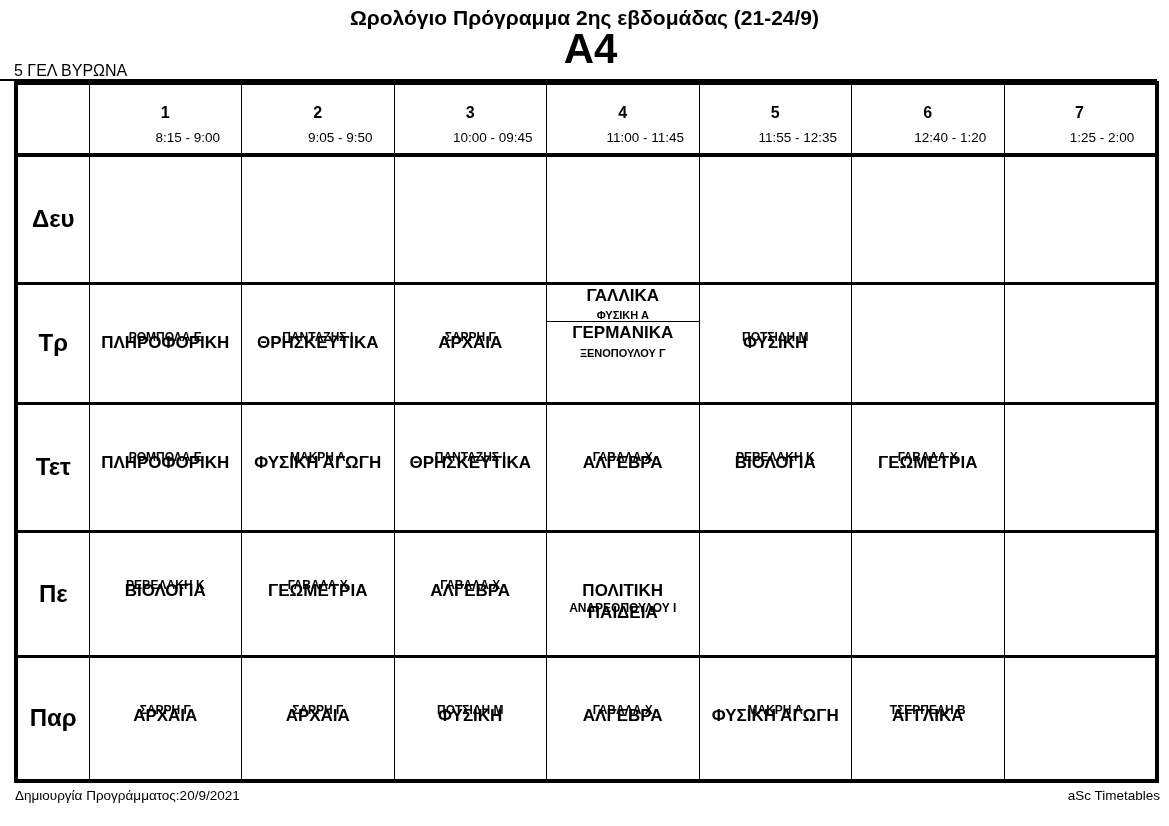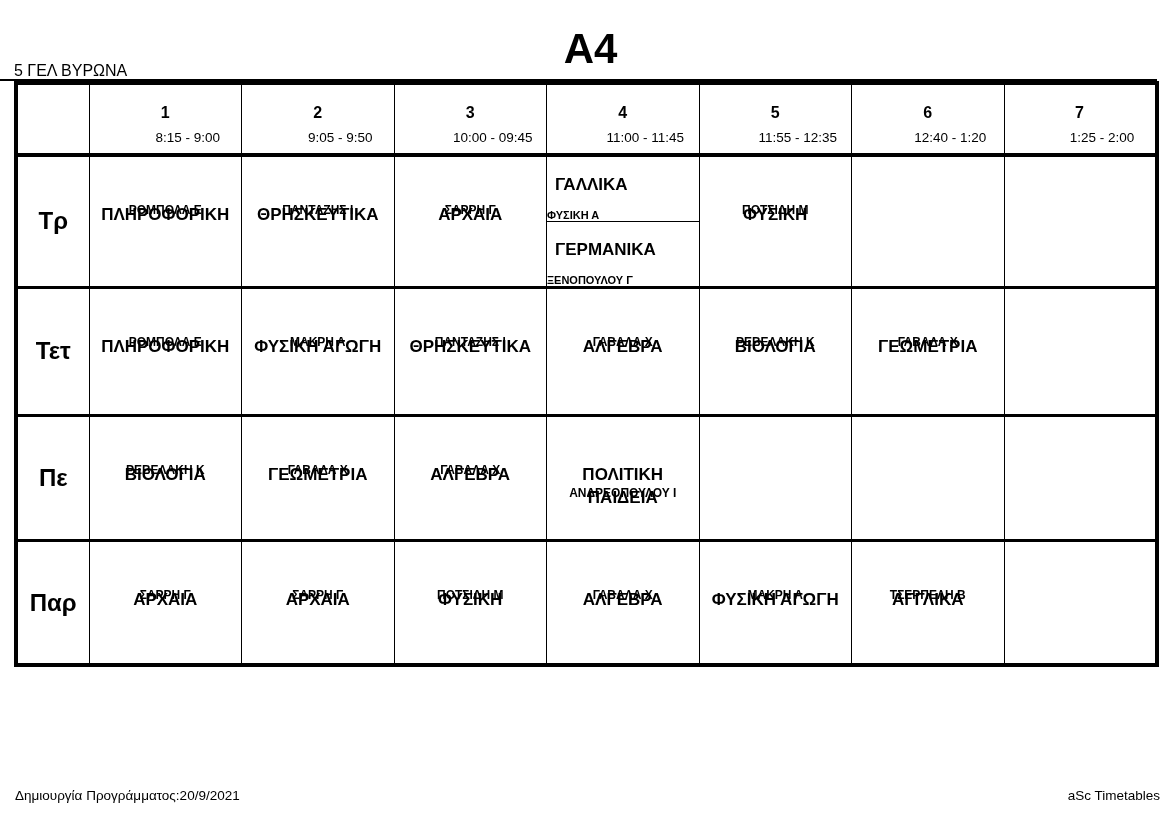--- a/index.html
+++ b/index.html
@@ -78,39 +78,40 @@
     line-height: 1.35; padding: 0 8px;
   }
   .teacher {
     position: absolute; bottom: 11px; left: 0; width: 100%;
     text-align: center; font-size: 12px; font-weight: bold; line-height: 1;
   }
 
   .split { display: flex; flex-direction: column; height: 100%; }
   .split-half {
     flex: 1; display: flex; flex-direction: column;
-    align-items: flex-start; justify-content: center; gap: 13px; margin-top: 17px;
+    align-items: center; justify-content: center; gap: 3px;
   }
   .split-half.top { border-bottom: 1.5px solid #000; }
   .split-teacher { font-size: 11px; font-weight: bold; line-height: 1; }
 
   .footer-left {
     position: absolute; left: 15px; top: 788px;
     font-size: 13.5px;
   }
   .footer-right {
     position: absolute; right: 9px; top: 788px;
     font-size: 13.5px; 
   }
 </style>
 </head>
 <body>
 
 <div class="page">
 
+  <div class="title">Ωρολόγιο Πρόγραμμα 2ης εβδομάδας (21-24/9)</div>
   <div class="class-name">A4</div>
   <div class="school-name">5 ΓΕΛ ΒΥΡΩΝΑ</div>
   <div class="header-rule"></div>
 
   <table class="timetable">
     <colgroup>
       <col class="c-day">
         <col class="c-period">
         <col class="c-period">
         <col class="c-period">
@@ -160,20 +161,30 @@
             </div>
           </th>
       <th>
             <div class="period">
               <span class="period-number">7</span>
               <span class="period-time">1:25 - 2:00</span>
             </div>
           </th>
     </tr>
 
+    <tr class="day-row r-mon">
+      <td class="day-label">Δευ</td>
+      <td></td>
+      <td></td>
+      <td></td>
+      <td></td>
+      <td></td>
+      <td></td>
+      <td></td>
+    </tr>
 
     <tr class="day-row r-tue">
       <td class="day-label">Τρ</td>
       <td>
             <div class="lesson">
               <span class="subject">ΠΛΗΡΟΦΟΡΙΚΗ</span>
               <span class="teacher">ΡΟΜΠΟΛΑ Ε</span>
             </div>
           </td>
       <td>

